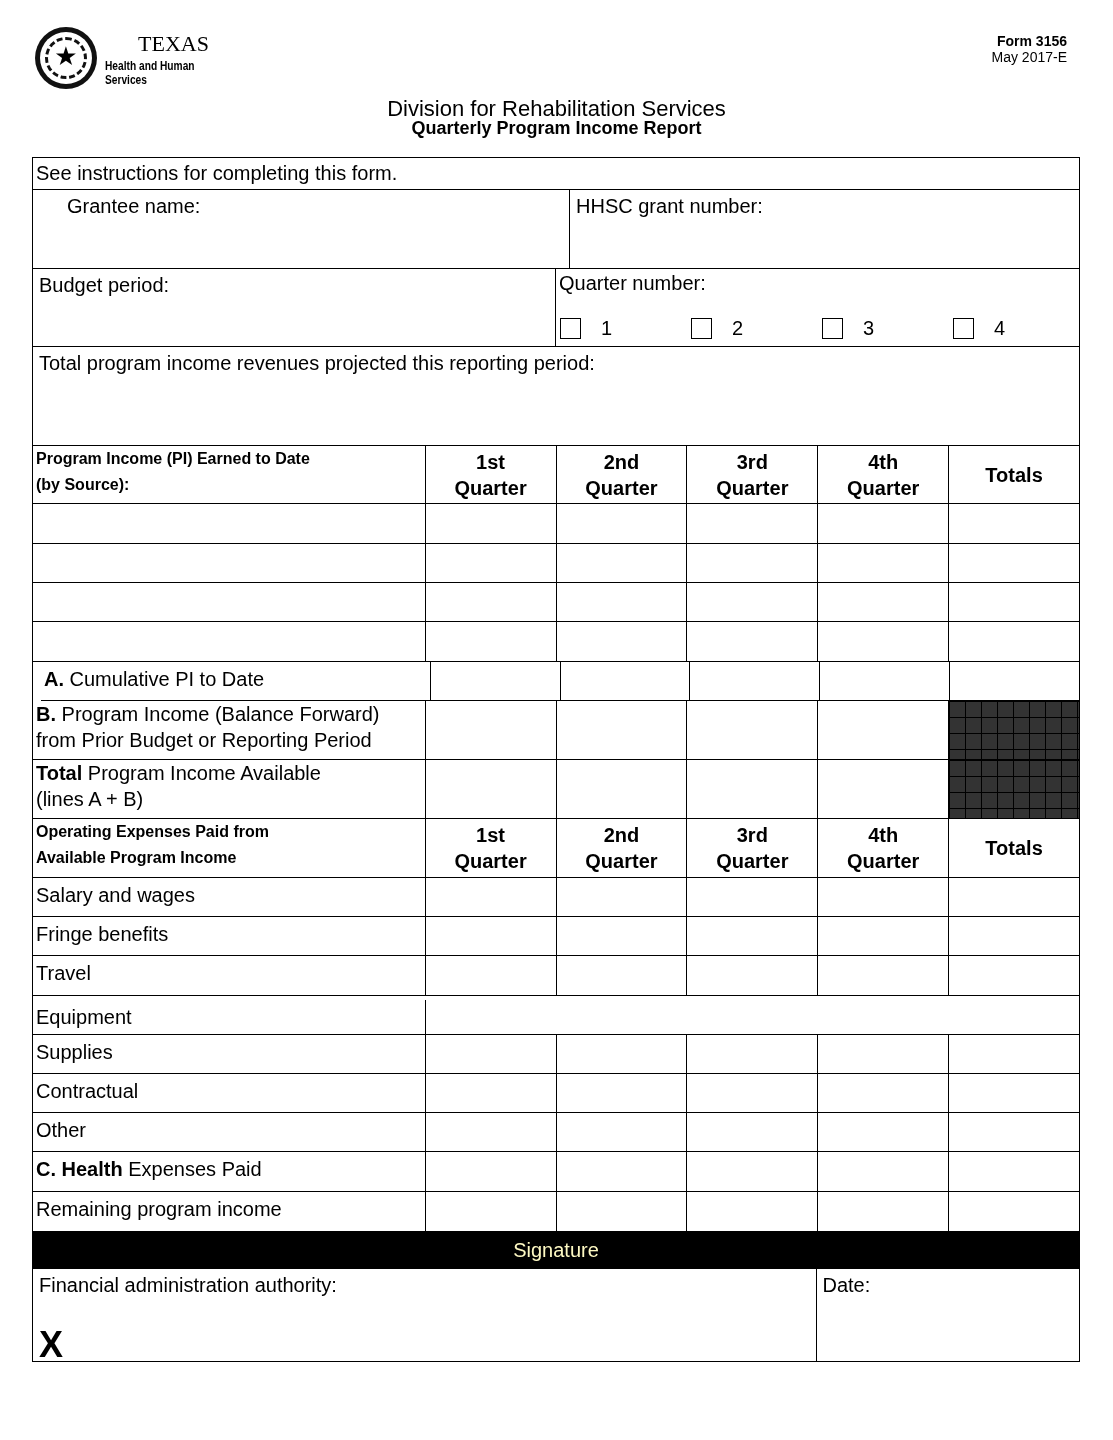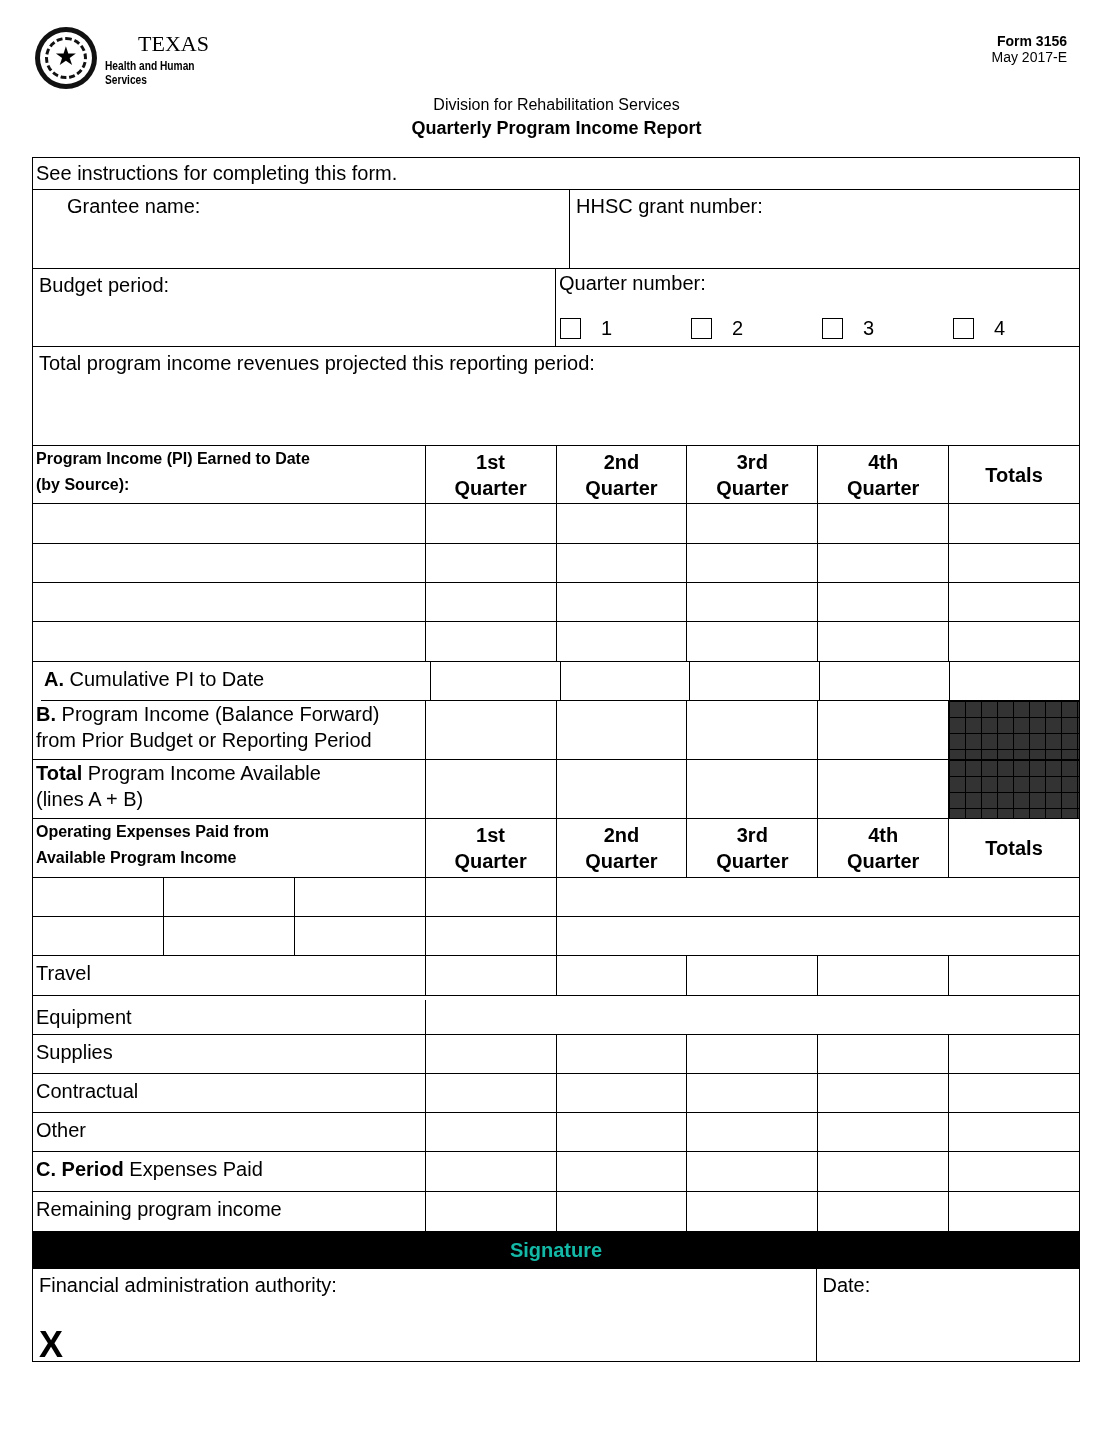--- a/index.html
+++ b/index.html
@@ -7,38 +7,38 @@
   .logo { position: absolute; left: 35px; top: 27px; width: 180px; height: 66px; }
   .logo .seal { position: absolute; left: 0; top: 0; width: 62px; height: 62px; border-radius: 50%; background: #111; }
   .logo .seal .ring { position: absolute; left: 5px; top: 5px; width: 52px; height: 52px; border-radius: 50%; background: #fff; }
   .logo .seal .inner { position: absolute; left: 10px; top: 10px; width: 42px; height: 42px; border-radius: 50%; border: 3px dashed #111; box-sizing: border-box; }
   .logo .seal .star { position: absolute; left: 0; top: 14px; width: 62px; text-align: center; font-size: 26px; line-height: 30px; }
   .logo .t1 { position: absolute; left: 68px; top: 6px; font-family: "Liberation Serif", serif; font-size: 22px; line-height: 22px; margin-left: 35px; }
   .logo .t2 { position: absolute; left: 70px; top: 32px; font-size: 12px; font-weight: bold; line-height: 14px; transform: scaleX(0.85); transform-origin: left; white-space: nowrap; }
   .formno { position: absolute; right: 46px; top: 33px; text-align: right; font-size: 14px; line-height: 16px; }
   .formno .b { font-weight: bold; }
   .title { position: absolute; left: 0; width: 1113px; text-align: center; }
-  .t-div { top: 96px; font-size: 16px; }
+  .t-div { top: 96px; font-size: 22px; }
   .t-main { top: 118px; font-size: 18px; font-weight: bold; }
 
   .form { position: absolute; left: 32px; top: 157px; width: 1048px; border: 1px solid #000; box-sizing: border-box; }
   .row { display: flex; border-bottom: 1px solid #000; box-sizing: border-box; }
   .cell { box-sizing: border-box; border-right: 1px solid #000; position: relative; }
   .cell:last-child { border-right: none; }
   .lbl { font-size: 20px; line-height: 24px; padding: 4px 6px; }
   .c0 { width: 393px; }
   .cq { width: 131px; }
   .cq:last-child { width: 130px; }
   .hd { font-weight: bold; font-size: 20px; line-height: 26px; text-align: center; display: flex; align-items: center; justify-content: center; flex-direction: column; }
   .hl { font-weight: bold; font-size: 16px; line-height: 26px; padding: 0 3px; }
   .rl { font-size: 20px; line-height: 26px; padding: 4px 3px; }
   .shade { background: #333; background-image: linear-gradient(#000 1px, transparent 1px), linear-gradient(90deg, #000 1px, transparent 1px); background-size: 16px 16px; }
   .box { width: 21px; height: 21px; border: 1px solid #000; box-sizing: border-box; margin-right: 20px; }
   .cbnum { font-size: 20px; }
-  .sigbar { background: #000; color: #14b8a6; font-weight: bold; font-size: 20px; text-align: center; height: 38px; line-height: 38px; }
+  .sigbar { background: #000; color: #fef9c3; font-weight: normal; font-size: 20px; text-align: center; height: 38px; line-height: 38px; }
   .bigx { position: absolute; left: 6px; bottom: 4px; font-size: 36px; font-weight: bold; }
 </style>
 </head>
 <body>
 
 <div class="logo">
   <div class="seal">
     <div class="ring"></div>
       <div class="inner"></div>
       <div class="star">★</div>
@@ -194,27 +194,29 @@
       </div>
     <div class="cell cq hd">
         <span>4th</span>
         <span>Quarter</span>
       </div>
     <div class="cell cq hd">
         <span>Totals</span>
       </div>
   </div>
   <div class="row" style="height:39px;">
-      <div class="cell cq"></div>
-      <div class="cell cq"></div>
-      <div class="cell cq"></div>
-      <div class="cell cq"></div>
-      <div class="cell cq"></div>
-    </div>
-  <div class="row" style="height:39px;">
+      <div class="cell c0 rl">Salary and wages</div>
+      <div class="cell cq"></div>
+      <div class="cell cq"></div>
+      <div class="cell cq"></div>
+      <div class="cell cq"></div>
+      <div class="cell cq"></div>
+    </div>
+  <div class="row" style="height:39px;">
+      <div class="cell c0 rl">Fringe benefits</div>
       <div class="cell cq"></div>
       <div class="cell cq"></div>
       <div class="cell cq"></div>
       <div class="cell cq"></div>
       <div class="cell cq"></div>
     </div>
   <div class="row" style="height:40px;">
       <div class="cell c0 rl">Travel</div>
       <div class="cell cq"></div>
       <div class="cell cq"></div>
@@ -248,21 +250,21 @@
     </div>
   <div class="row" style="height:39px;">
       <div class="cell c0 rl">Other</div>
       <div class="cell cq"></div>
       <div class="cell cq"></div>
       <div class="cell cq"></div>
       <div class="cell cq"></div>
       <div class="cell cq"></div>
     </div>
   <div class="row" style="height:40px;">
-      <div class="cell c0 rl"><b>C. Period</b><span> Expenses Paid</span></div>
+      <div class="cell c0 rl"><b>C. Health</b><span> Expenses Paid</span></div>
       <div class="cell cq"></div>
       <div class="cell cq"></div>
       <div class="cell cq"></div>
       <div class="cell cq"></div>
       <div class="cell cq"></div>
     </div>
   <div class="row" style="height:39px;border-bottom:none;">
       <div class="cell c0 rl">Remaining program income</div>
       <div class="cell cq"></div>
       <div class="cell cq"></div>

